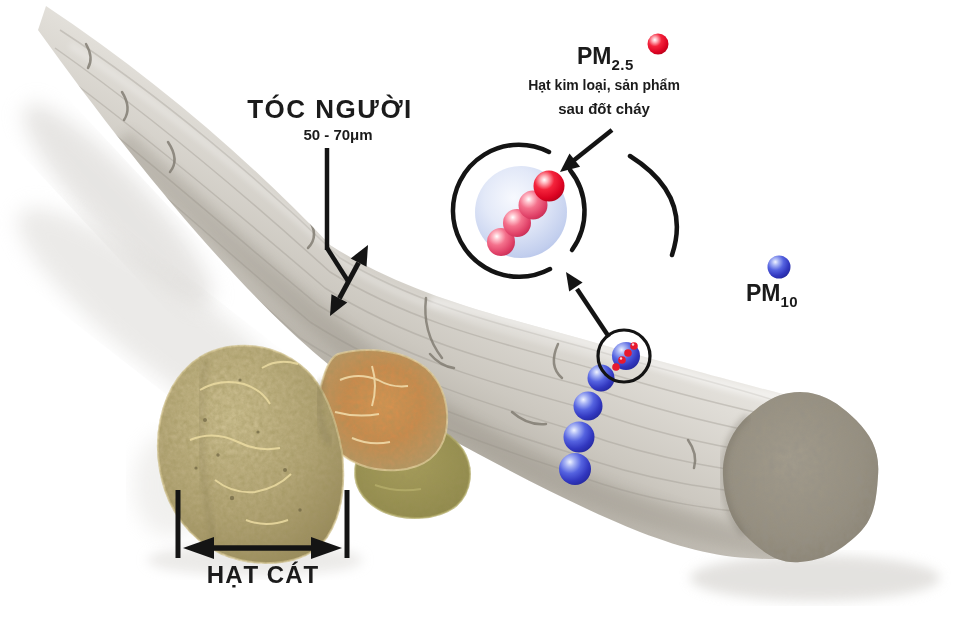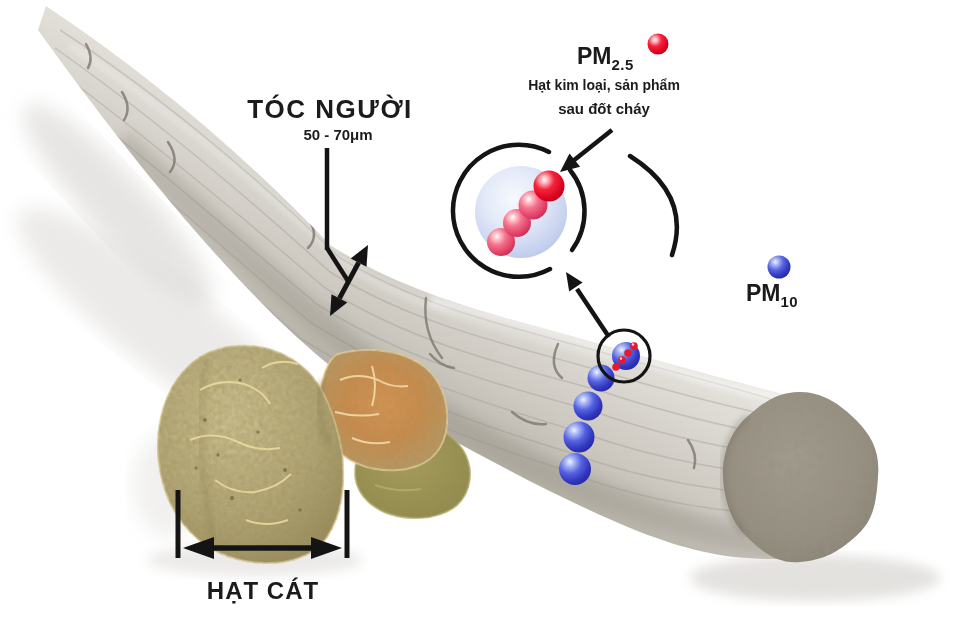--- a/index.html
+++ b/index.html
@@ -9,21 +9,21 @@
   .lbl{position:absolute;text-align:center;line-height:1.12;font-weight:bold;white-space:nowrap;}
   .hair-title{left:230px;top:95px;width:200px;font-size:26px;letter-spacing:1.5px;}
   .hair-size{left:238px;top:127px;width:200px;font-size:15px;}
   .pm-label{position:absolute;font-weight:bold;font-size:23px;white-space:nowrap;}
   .pm-label .sub{font-size:15px;position:relative;top:6px;letter-spacing:0.5px;}
   .pm25-label{left:577px;top:43px;}
   .pm10-label{left:746px;top:269px;margin-top:11px;}
   .pm25-desc1{left:484px;top:78px;width:240px;font-size:14px;}
   .pm25-desc2{left:484px;top:101px;width:240px;font-size:15px;}
   .pm10-desc{left:615px;top:300px;width:240px;font-size:19px;}
-  .sand-title{left:163px;top:562px;width:200px;font-size:24px;letter-spacing:1px;margin-top:16px;}
+  .sand-title{left:163px;top:562px;width:200px;font-size:24px;letter-spacing:1px;}
   .sand-size{left:163px;top:590px;width:200px;font-size:20px;}
 </style>
 </head>
 <body>
 
 <div class="stage">
 
 <svg width="960" height="623" viewBox="0 0 960 623">
   <defs>
     <linearGradient id="hairGrad" gradientUnits="userSpaceOnUse" x1="520" y1="180" x2="360" y2="460">

